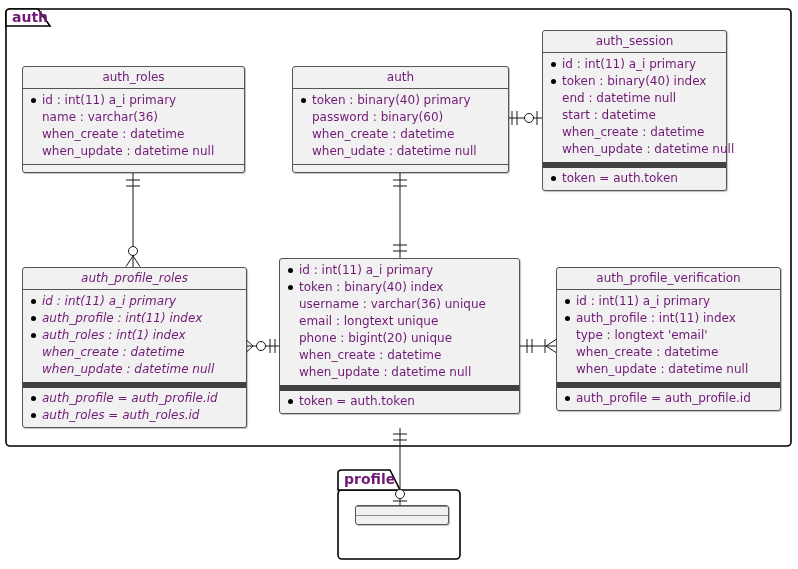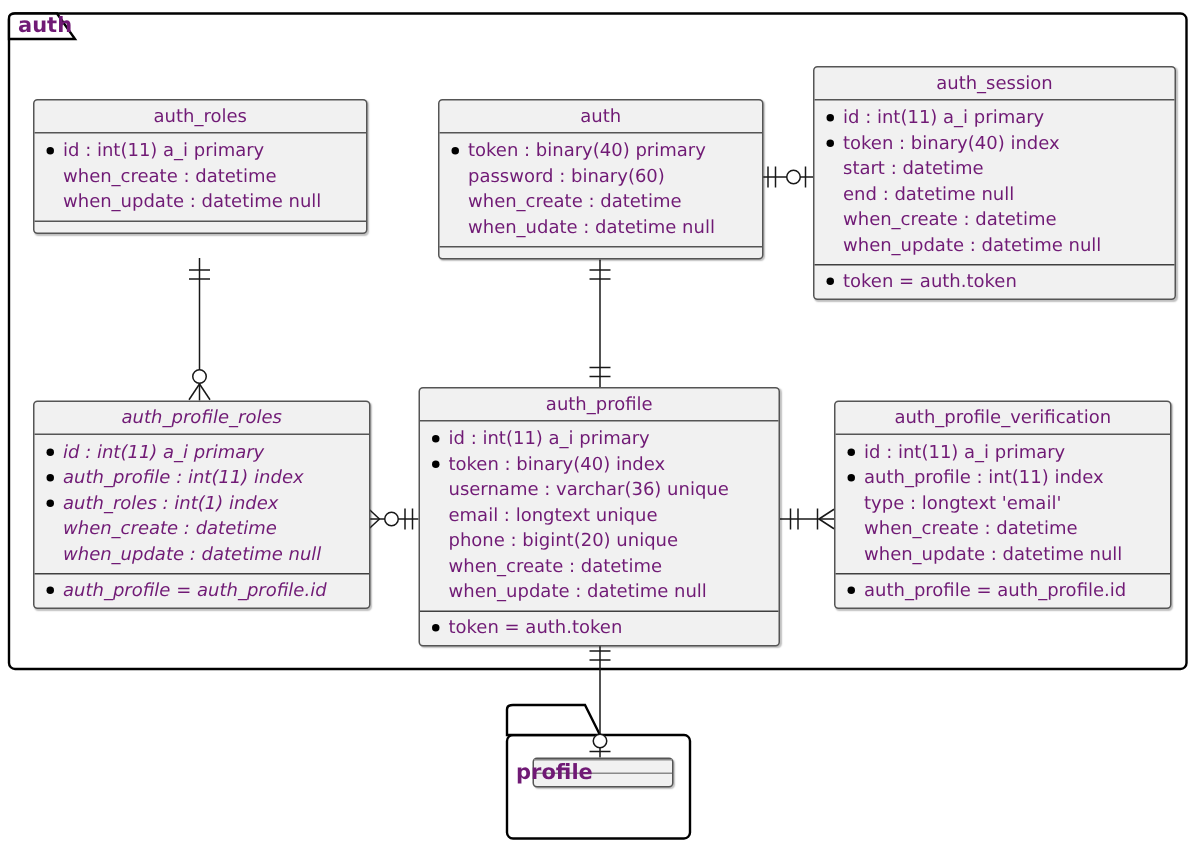--- a/index.html
+++ b/index.html
@@ -7,21 +7,21 @@
           font-family:"DejaVu Sans","Liberation Sans",sans-serif;color:#701a75;}
   .layer{position:absolute;left:0;top:0;width:798px;height:569px;}
   svg.layer{z-index:1;}
   .ents{z-index:2;}
   .frame-label{position:absolute;font-weight:bold;font-size:14px;line-height:15px;z-index:3;}
   .entity{position:absolute;box-sizing:border-box;background:#f1f1f1;border:1px solid #555;
           border-radius:3px;font-size:12px;box-shadow:1px 1px 1px rgba(0,0,0,0.25);}
   .et{height:21px;line-height:21px;text-align:center;border-bottom:1px solid #555;
       white-space:nowrap;overflow:visible;}
   .ea{padding:3px 21px 4px 8px;}
-  .ek{border-top:1px solid #404040;padding:2px 4px 3px 8px;}
+  .ek{border-top:6px solid #404040;padding:2px 4px 3px 8px;}
   .ef{border-top:1px solid #555;height:7px;}
   .ef2{border-top:1px solid #8a8a8a;height:8px;}
   .r{height:17px;line-height:17px;white-space:nowrap;}
   .b{display:inline-block;width:5px;height:5px;border-radius:50%;background:#000;
      margin-right:6px;vertical-align:1px;}
   .sp{display:inline-block;width:11px;}
 </style>
 </head>
 <body>
 
@@ -85,76 +85,77 @@
     <g stroke="#181818" stroke-width="1" fill="none">
       <line x1="400" y1="428" x2="400" y2="505"></line>
       <line x1="393" y1="434" x2="407" y2="434"></line>
       <line x1="393" y1="440" x2="407" y2="440"></line>
       <circle cx="400" cy="494" r="4.5" fill="#ffffff"></circle>
       <line x1="393" y1="501" x2="407" y2="501"></line>
     </g>
   </svg>
 
   <div class="frame-label" style="left:12px;top:10px;">auth</div>
-  <div class="frame-label" style="left:344px;top:472px;margin-top:36px;">profile</div>
+  <div class="frame-label" style="left:344px;top:472px;">profile</div>
 
   <div class="layer ents">
 
     <div class="entity" style="left:22px;top:66px;width:223px;">
       <div class="et">auth_roles</div>
       <div class="ea">
         <div class="r"><i class="b"></i><span>id : int(11) a_i primary</span></div>
+        <div class="r"><i class="sp"></i><span>name : varchar(36)</span></div>
         <div class="r"><i class="sp"></i><span>when_create : datetime</span></div>
         <div class="r"><i class="sp"></i><span>when_update : datetime null</span></div>
       </div>
       <div class="ef"></div>
     </div>
 
     <div class="entity" style="left:292px;top:66px;width:217px;">
       <div class="et">auth</div>
       <div class="ea">
         <div class="r"><i class="b"></i><span>token : binary(40) primary</span></div>
         <div class="r"><i class="sp"></i><span>password : binary(60)</span></div>
         <div class="r"><i class="sp"></i><span>when_create : datetime</span></div>
         <div class="r"><i class="sp"></i><span>when_udate : datetime null</span></div>
       </div>
       <div class="ef"></div>
     </div>
 
-    <div class="entity" style="left:542px;top:44px;width:242px;">
+    <div class="entity" style="left:542px;top:30px;width:185px;">
       <div class="et">auth_session</div>
       <div class="ea">
         <div class="r"><i class="b"></i><span>id : int(11) a_i primary</span></div>
         <div class="r"><i class="b"></i><span>token : binary(40) index</span></div>
+        <div class="r"><i class="sp"></i><span>end : datetime null</span></div>
         <div class="r"><i class="sp"></i><span>start : datetime</span></div>
-        <div class="r"><i class="sp"></i><span>end : datetime null</span></div>
         <div class="r"><i class="sp"></i><span>when_create : datetime</span></div>
         <div class="r"><i class="sp"></i><span>when_update : datetime null</span></div>
       </div>
       <div class="ek">
         <div class="r"><i class="b"></i><span>token = auth.token</span></div>
       </div>
     </div>
 
     <div class="entity" style="left:22px;top:267px;width:225px;font-style:italic;">
       <div class="et">auth_profile_roles</div>
       <div class="ea">
         <div class="r"><i class="b"></i><span>id : int(11) a_i primary</span></div>
         <div class="r"><i class="b"></i><span>auth_profile : int(11) index</span></div>
         <div class="r"><i class="b"></i><span>auth_roles : int(1) index</span></div>
         <div class="r"><i class="sp"></i><span>when_create : datetime</span></div>
         <div class="r"><i class="sp"></i><span>when_update : datetime null</span></div>
       </div>
       <div class="ek">
         <div class="r"><i class="b"></i><span>auth_profile = auth_profile.id</span></div>
+        <div class="r"><i class="b"></i><span>auth_roles = auth_roles.id</span></div>
       </div>
     </div>
 
     <div class="entity" style="left:279px;top:258px;width:241px;">
-      <div class="et">auth_profile</div>
       <div class="ea">
         <div class="r"><i class="b"></i><span>id : int(11) a_i primary</span></div>
         <div class="r"><i class="b"></i><span>token : binary(40) index</span></div>
         <div class="r"><i class="sp"></i><span>username : varchar(36) unique</span></div>
         <div class="r"><i class="sp"></i><span>email : longtext unique</span></div>
         <div class="r"><i class="sp"></i><span>phone : bigint(20) unique</span></div>
         <div class="r"><i class="sp"></i><span>when_create : datetime</span></div>
         <div class="r"><i class="sp"></i><span>when_update : datetime null</span></div>
       </div>
       <div class="ek">

